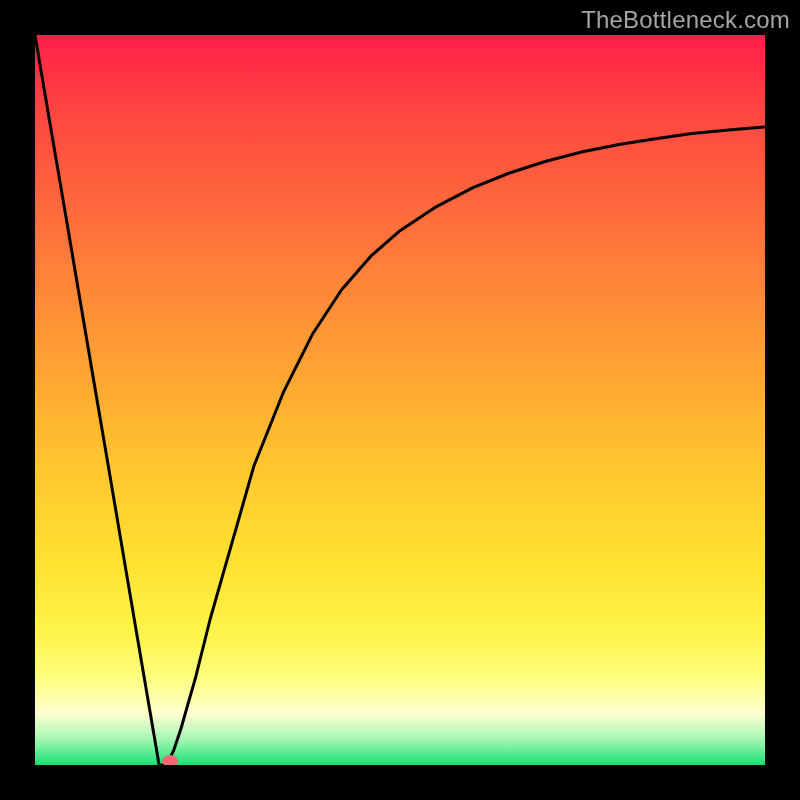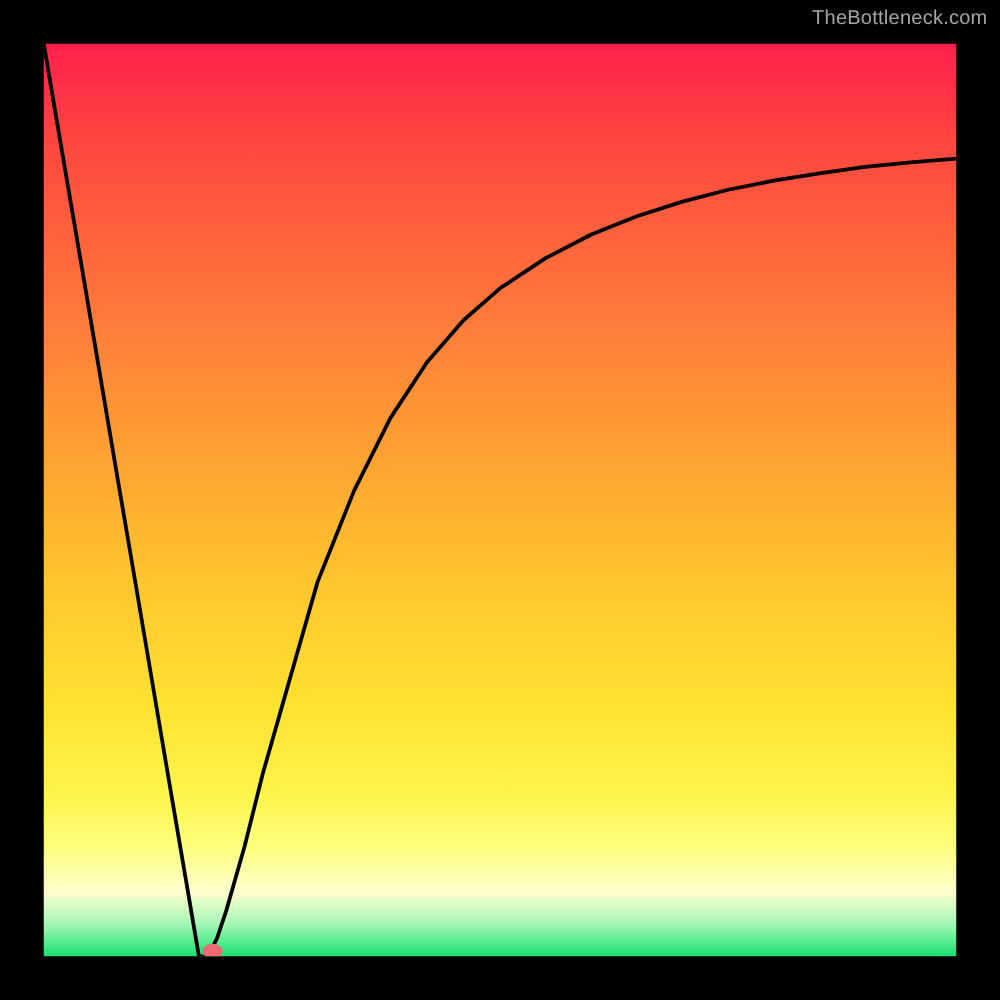--- a/index.html
+++ b/index.html
@@ -44,21 +44,21 @@
     left: 0;
     top: 0;
     width: 730px;
     height: 730px;
   }
   .watermark {
     position: absolute;
     top: 6px;
     right: 10px;
     color: #a5a5a5;
-    font-size: 16px;
+    font-size: 24px;
     font-weight: 500;
     letter-spacing: 0.2px;
   }
   .marker {
     fill: #ef6a74;
     stroke: none;
   }
   .curve {
     fill: none;
     stroke: #000;

